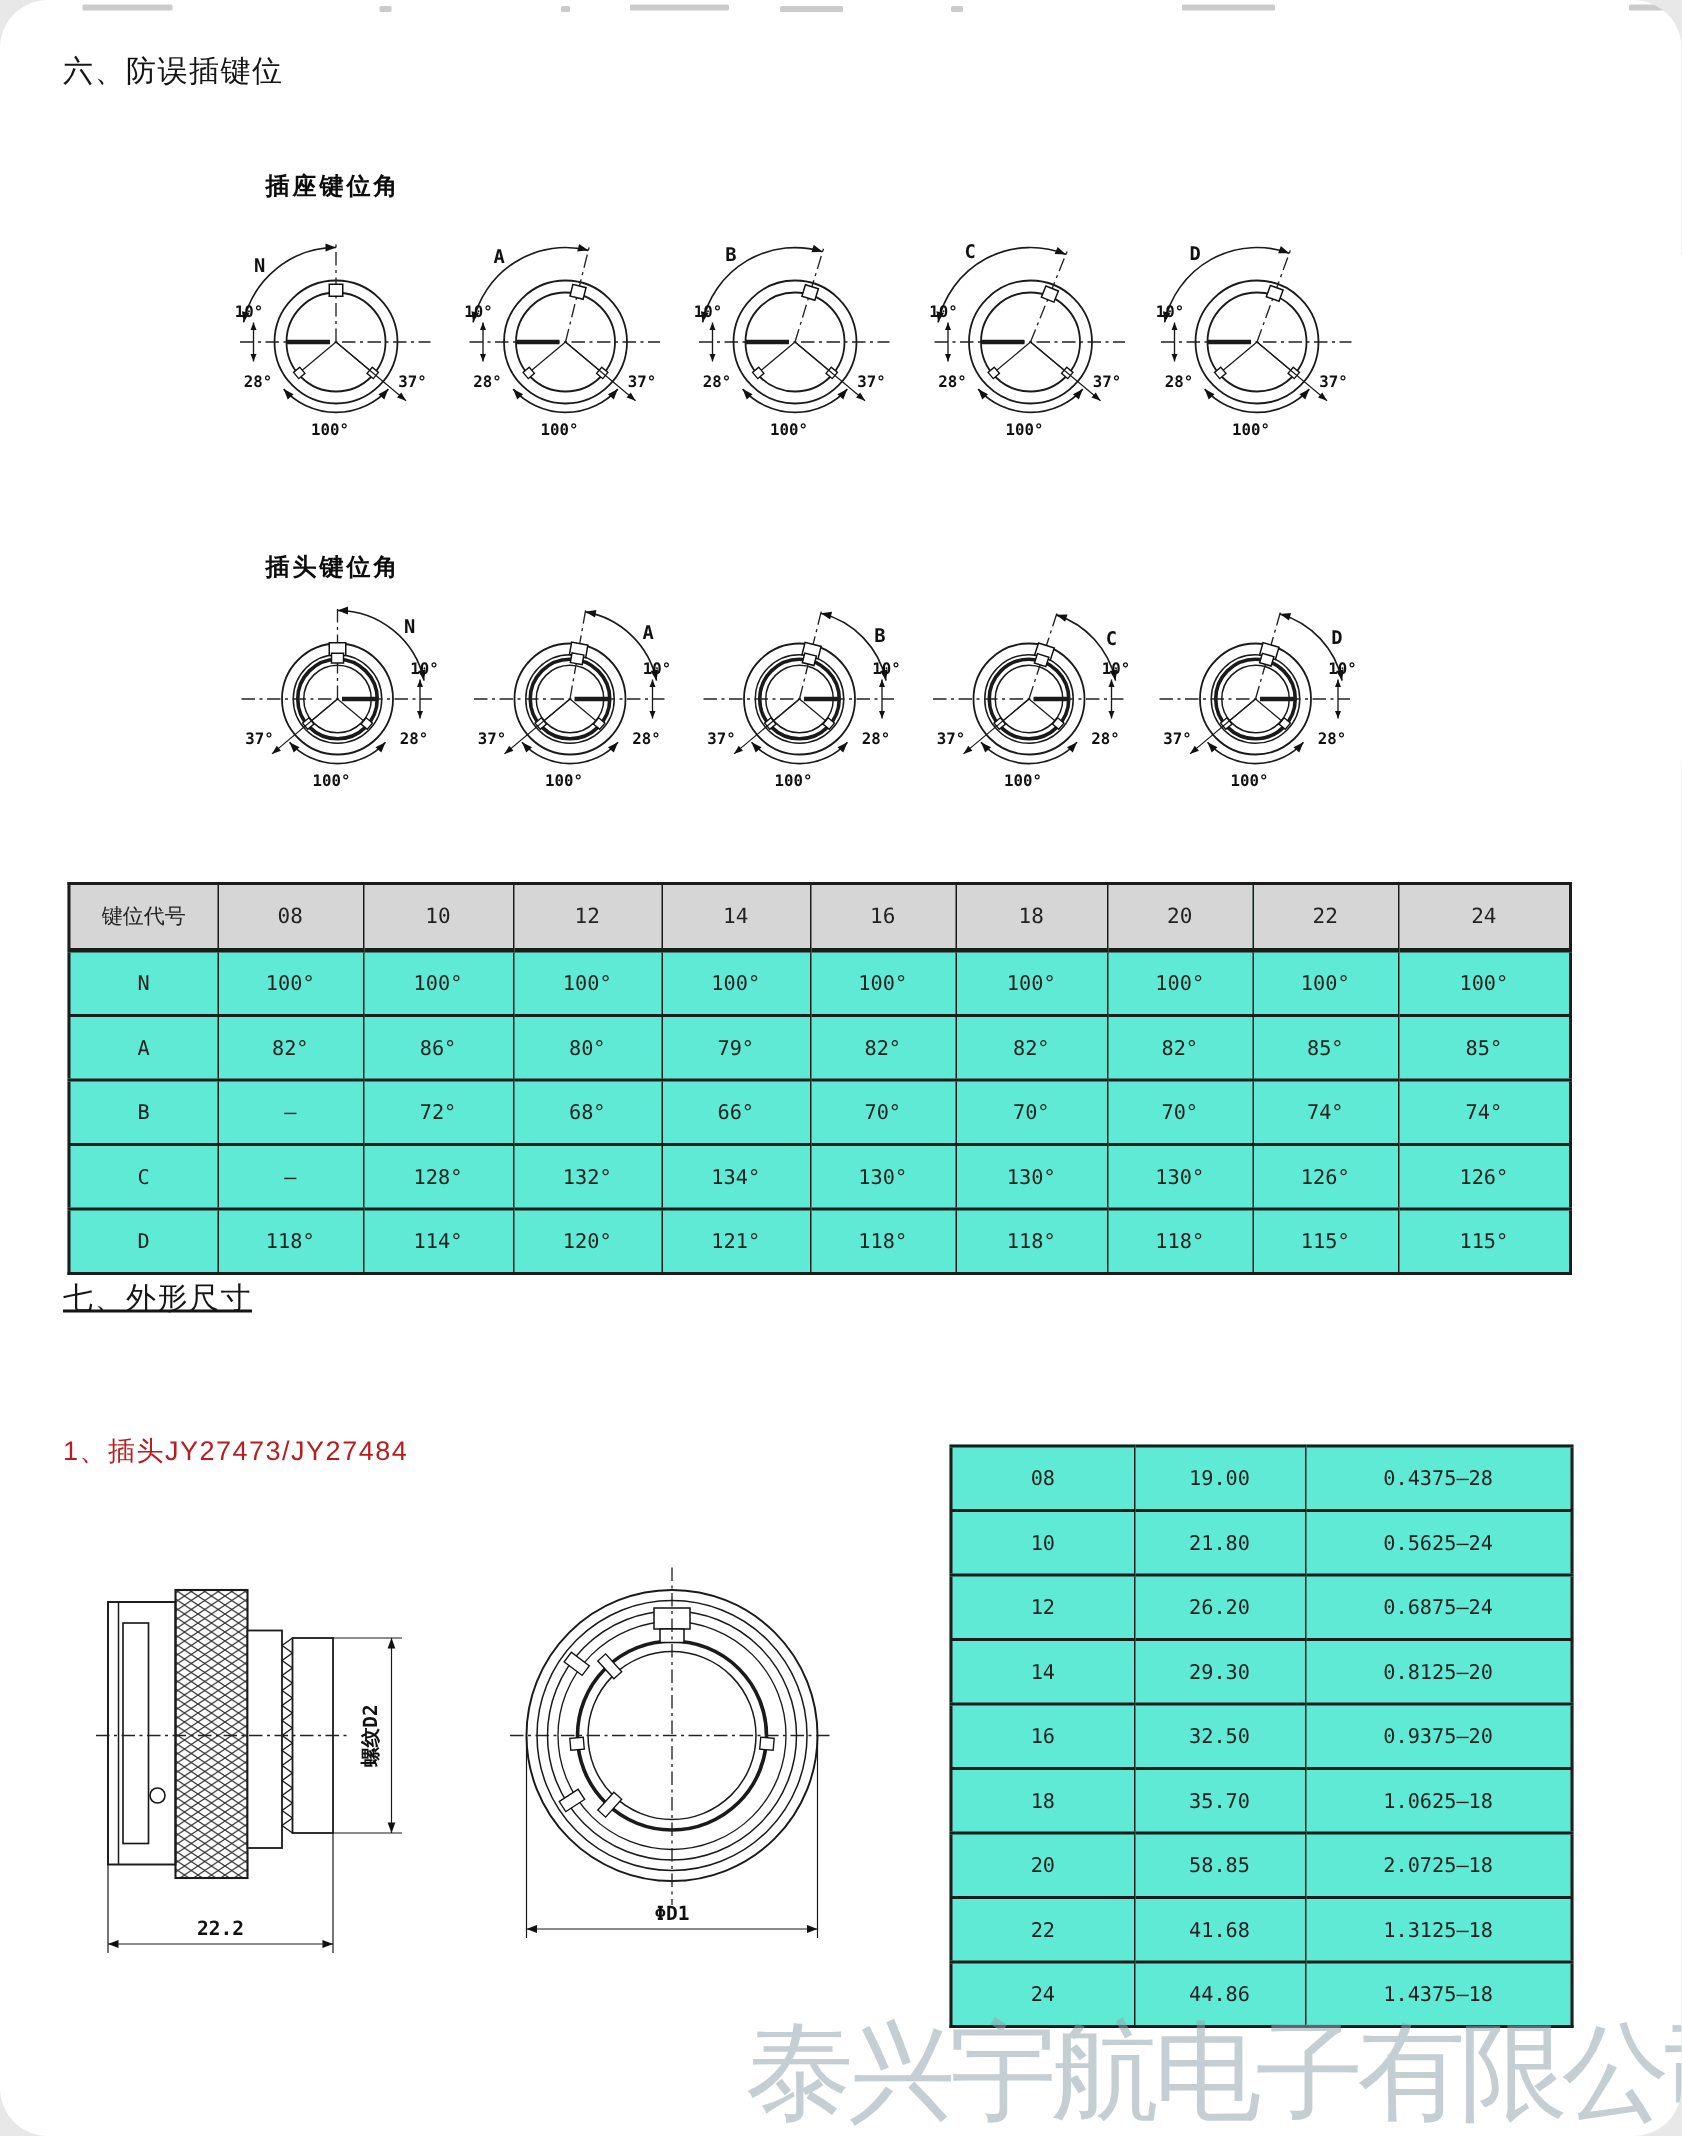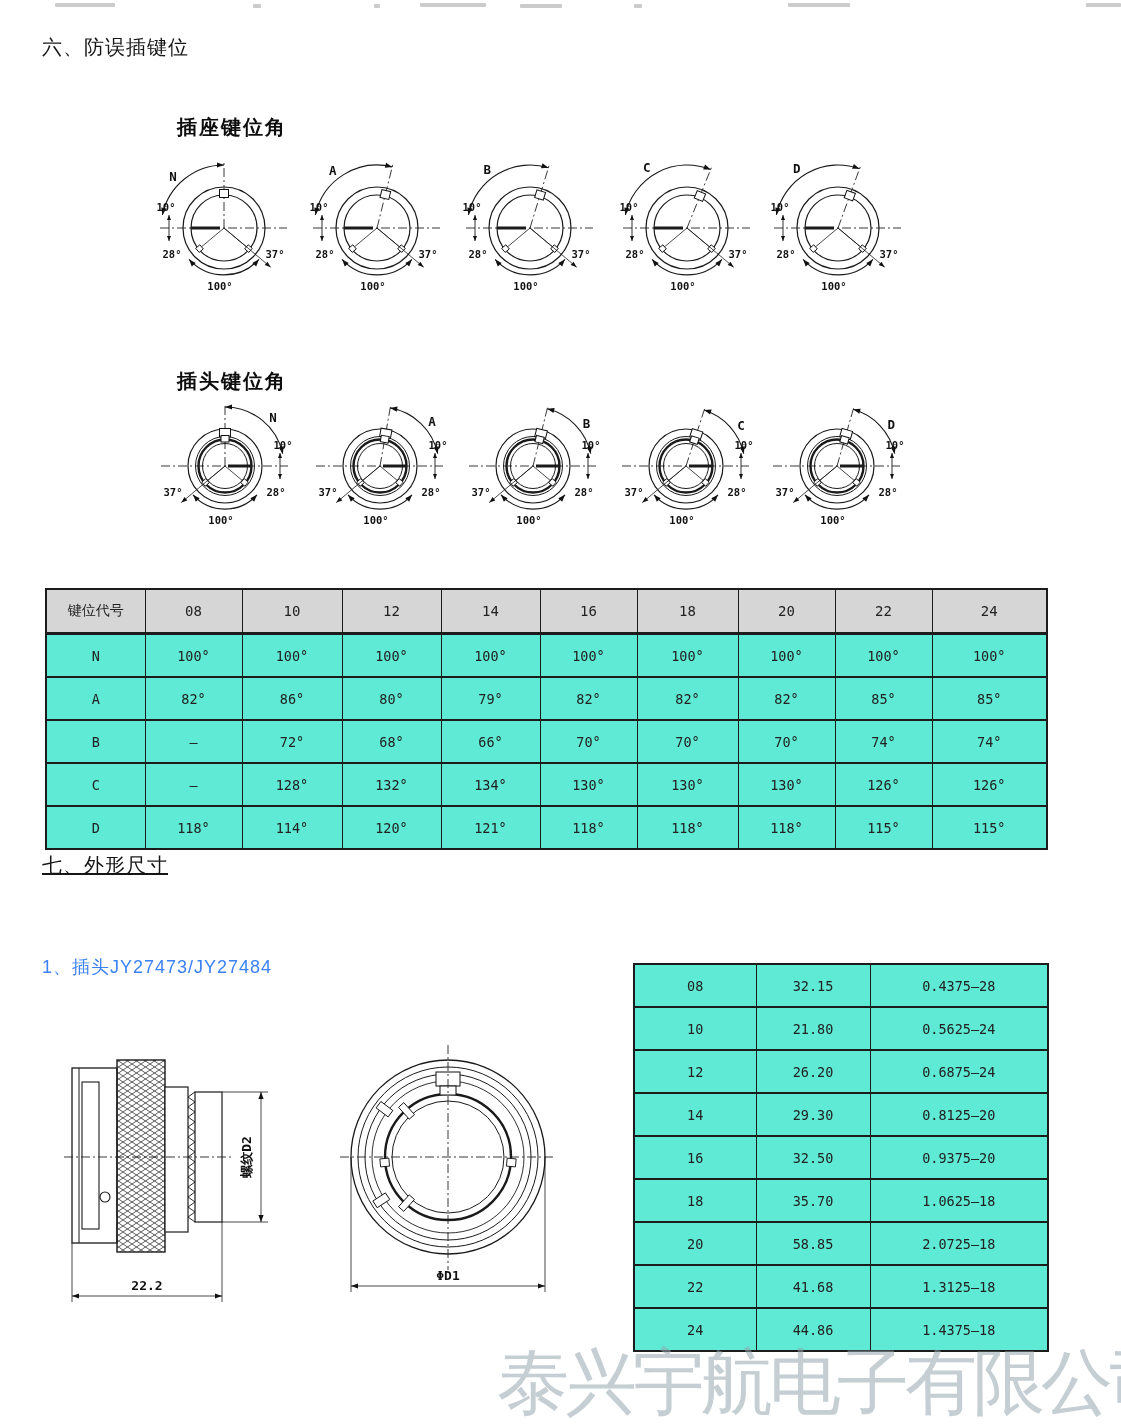--- a/index.html
+++ b/index.html
@@ -1,21 +1,21 @@
 <!DOCTYPE html>
 <html><head>
 <meta charset="utf-8">
 <style>
   html,body{margin:0;padding:0;background:#e8e8e8;}
   .page{position:relative;width:1121px;height:1424px;background:#ffffff;overflow:hidden;
-        font-family:"Liberation Sans",sans-serif;color:#1a1a1a;}
+        font-family:"Liberation Sans",sans-serif;color:#1a1a1a;border-radius:32px;}
   .abs{position:absolute;}
   .h-sec{font-size:20px;letter-spacing:1px;color:#151515;}
-  .h-sub{font-size:20px;font-weight:700;letter-spacing:2px;color:#0d0d0d;}
-  .h-item{font-size:18px;letter-spacing:1px;color:#3b82f6;}
+  .h-sub{font-size:16px;font-weight:700;letter-spacing:2px;color:#0d0d0d;}
+  .h-item{font-size:18px;letter-spacing:1px;color:#b91c1c;}
   
   table{border-collapse:collapse;table-layout:fixed;background:#5eead4;}
   #key-table{width:1001px;border:2px solid #1c1c1c;}
   #key-table th{height:40px;background:#d6d6d6;border:1px solid #1c1c1c;border-bottom:3px solid #1c1c1c;
     font-family:"DejaVu Sans Mono","Liberation Sans",monospace;font-size:14px;font-weight:400;color:#222;}
   #key-table td{height:39px;border:1px solid #1c1c1c;border-top:2px solid #1c1c1c;text-align:center;
     font-family:"DejaVu Sans Mono",monospace;font-size:13.5px;color:#222;}
   #shell-table{width:414px;border:2px solid #1c1c1c;}
   #shell-table th{height:46px;background:#d6d6d6;border:1px solid #1c1c1c;border-bottom:2px solid #1c1c1c;
     font-family:"DejaVu Sans Mono","Liberation Sans",monospace;font-size:14px;font-weight:400;color:#222;white-space:pre-line;line-height:1.25;}
@@ -500,21 +500,21 @@
 
   <table id="shell-table" class="abs" style="left:633px;top:963px;">
     <colgroup>
         <col style="width:122px">
         <col style="width:114px">
         <col style="width:178px">
       </colgroup>
     <tbody id="shell-table-body">
         <tr>
           <td>08</td>
-          <td>32.15</td>
+          <td>19.00</td>
           <td>0.4375–28</td>
         </tr>
         <tr>
           <td>10</td>
           <td>21.80</td>
           <td>0.5625–24</td>
         </tr>
         <tr>
           <td>12</td>
           <td>26.20</td>

